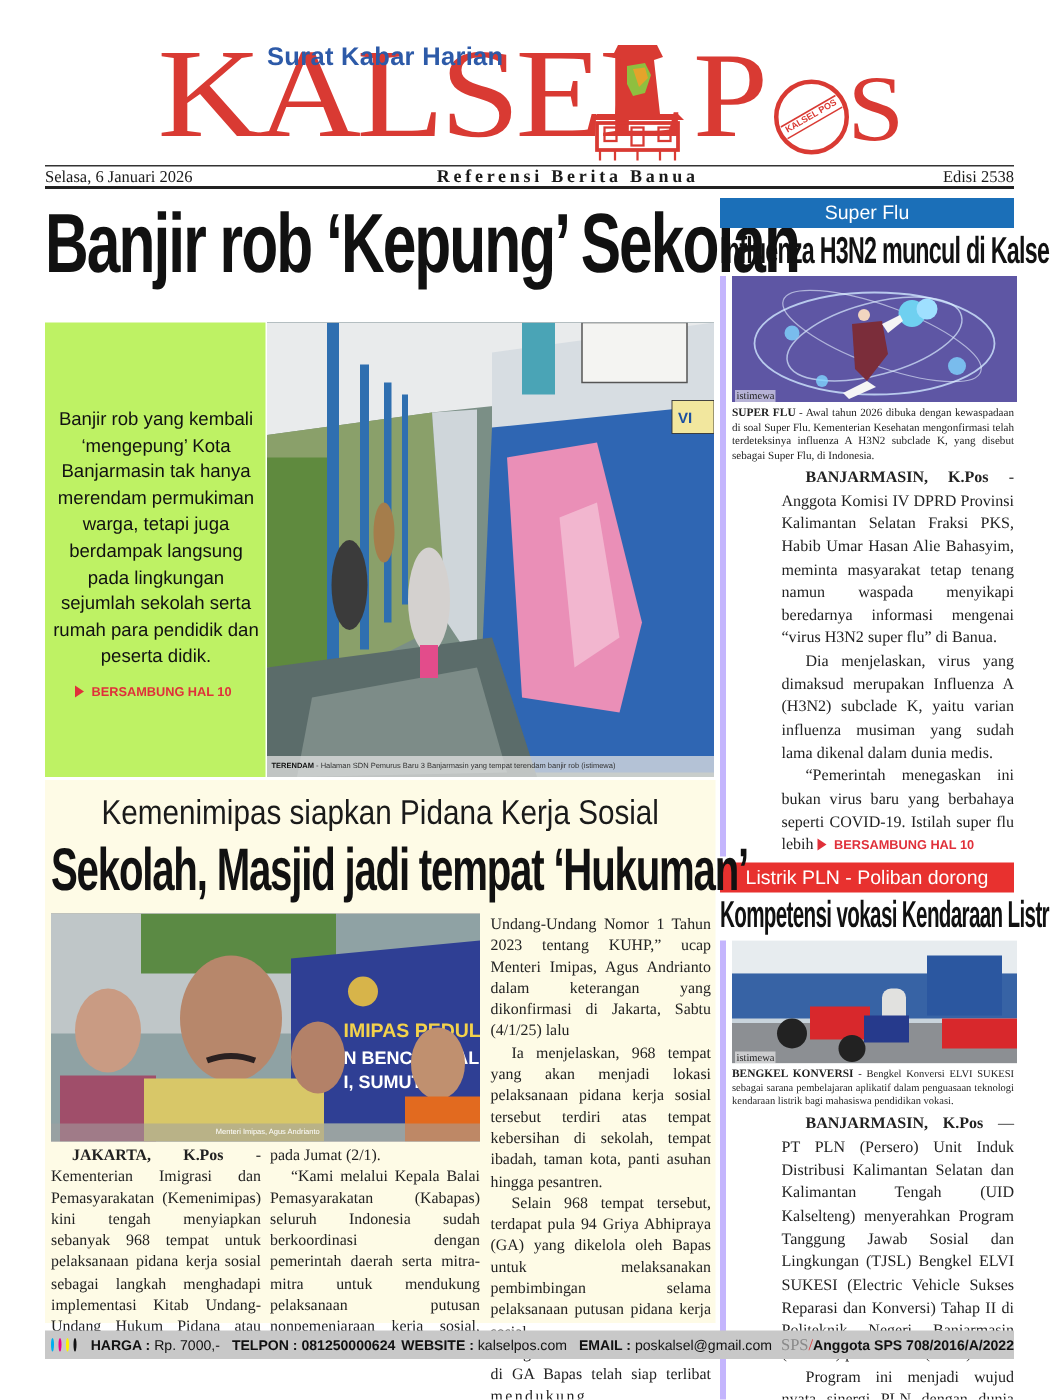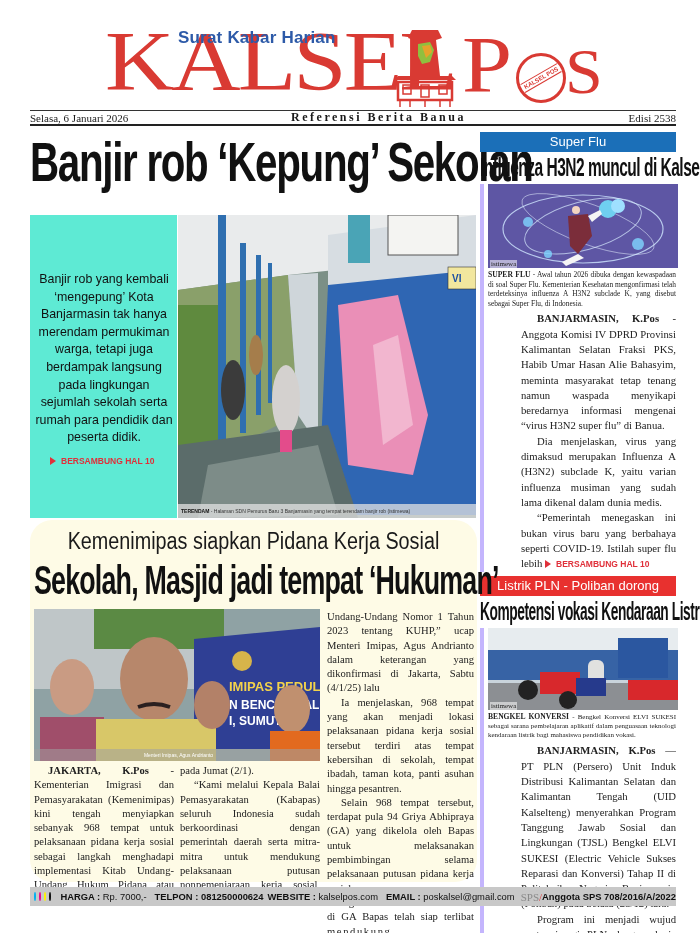--- a/index.html
+++ b/index.html
@@ -17,21 +17,21 @@
   .stamp span { font-family: "Liberation Sans", sans-serif; font-size: 6px; font-weight: bold; color: #d93a33; transform: rotate(-30deg); white-space: nowrap; border-top: 1.5px solid #d93a33; border-bottom: 1.5px solid #d93a33; padding: 1px 2px; background: #fff; }
 
   .dateline { position: absolute; left: 30px; top: 110px; width: 646px; height: 16px; border-top: 1.5px solid #333; border-bottom: 2px solid #222; font-size: 11px; display: flex; align-items: center; justify-content: space-between; }
   .dateline .date { font-family: "Liberation Serif", serif; font-size: 11px; }
   .dateline .tag { font-family: "Liberation Serif", serif; font-weight: bold; font-size: 12px; letter-spacing: 2.5px; }
   .dateline .edition { font-family: "Liberation Serif", serif; font-size: 11px; }
 
   
   .main-headline { position: absolute; left: 30px; top: 132px; width: 446px; font-family: "Liberation Sans", sans-serif; font-weight: bold; font-size: 56px; line-height: 60px; letter-spacing: -1.8px; white-space: nowrap; transform: scaleX(0.72); transform-origin: left top; color: #111; }
 
-  .lead-box { position: absolute; left: 30px; top: 215px; width: 147px; height: 303px; background: #5eead4; }
+  .lead-box { position: absolute; left: 30px; top: 215px; width: 147px; height: 303px; background: #bef264; }
   .lead-text { position: absolute; left: 4px; top: 56px; width: 140px; text-align: center; font-family: "Liberation Sans", sans-serif; font-size: 12.4px; line-height: 17.6px; color: #111; }
   .cont-link { font-family: "Liberation Sans", sans-serif; font-weight: bold; color: #e0303a; font-size: 8.5px; white-space: nowrap; cursor: pointer; }
   .cont-link .tri { display: inline-block; width: 0; height: 0; border-top: 4px solid transparent; border-bottom: 4px solid transparent; border-left: 6px solid #e0303a; margin-right: 5px; vertical-align: -1px; }
   .lead-cont { position: absolute; left: 20px; top: 241px; }
 
   .photo-main { position: absolute; left: 178px; top: 215px; width: 298px; height: 303px; overflow: hidden; background: #6b7d88; }
   .photo-caption { position: absolute; left: 0; bottom: 0; width: 100%; height: 14px; background: rgba(225,225,225,0.75); font-family: "Liberation Sans", sans-serif; font-size: 5px; line-height: 14px; padding-left: 3px; color: #333; }
   .photo-caption b { color: #111; }
 
   
@@ -43,21 +43,21 @@
   .side-body { position: relative; border-left: 4px solid #c4b5fd; padding-left: 4px; }
   .side-photo { width: 190px; position: relative; overflow: hidden; }
   .istimewa { position: absolute; left: 2px; bottom: 0; font-size: 7px; color: #222; background: rgba(255,255,255,0.55); padding: 0 1px; }
   .small-cap { font-size: 7.4px; line-height: 9.6px; text-align: justify; color: #222; margin-top: 2px; }
   .small-cap b { font-weight: bold; font-size: 7.6px; }
   .body-text { font-size: 10.7px; line-height: 15.3px; text-align: justify; color: #222; margin-left: 33px; }
   .body-text p { text-indent: 16px; }
   .body-text b { font-weight: bold; }
 
   
-  .bottom-wrap { position: absolute; left: 30px; top: 520px; width: 447px; height: 362px; background: #fefbe6; border-radius: 22px; }
+  .bottom-wrap { position: absolute; left: 30px; top: 520px; width: 447px; height: 362px; background: #fefbe6; }
   .sub-kicker { position: absolute; left: 0; top: 7px; width: 447px; text-align: center; font-family: "Liberation Sans", sans-serif; font-size: 23px; line-height: 28px; color: #1a1a1a; transform: scaleX(0.86); transform-origin: center top; white-space: nowrap; }
   .bottom-headline { position: absolute; left: 4px; top: 36px; font-family: "Liberation Sans", sans-serif; font-weight: bold; font-size: 40px; line-height: 48px; letter-spacing: -1.2px; white-space: nowrap; transform: scaleX(0.67); transform-origin: left top; color: #111; }
   .photo-minister { position: absolute; left: 4px; top: 89px; width: 286px; height: 152px; overflow: hidden; background: #8b8f95; }
   .photo-minister .photo-caption { height: 12px; line-height: 12px; font-size: 5px; text-align: center; background: rgba(160,160,160,0.55); color: #fff; }
   .col { position: absolute; font-size: 10.6px; line-height: 14.3px; text-align: justify; color: #222; }
   .col p { text-indent: 14px; }
   .col b { font-weight: bold; }
   .col1 { left: 4px; top: 244px; width: 140px; }
   .col2 { left: 150px; top: 244px; width: 140px; }
   .col3 { left: 297px; top: 90px; width: 147px; }

